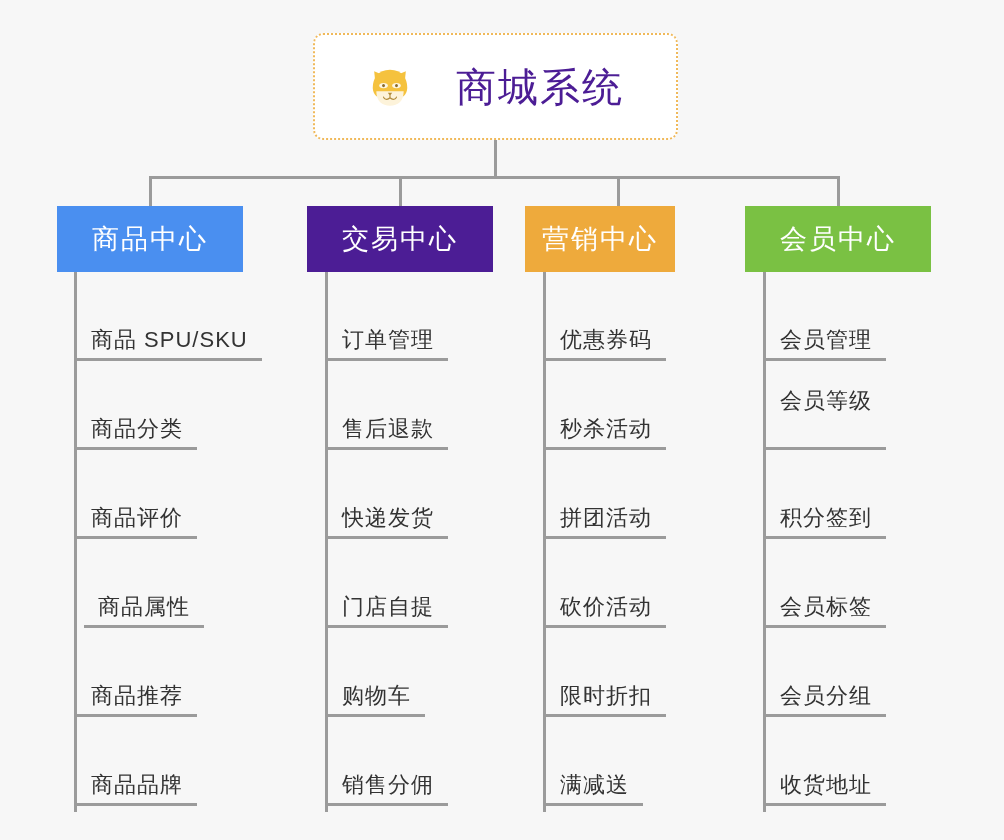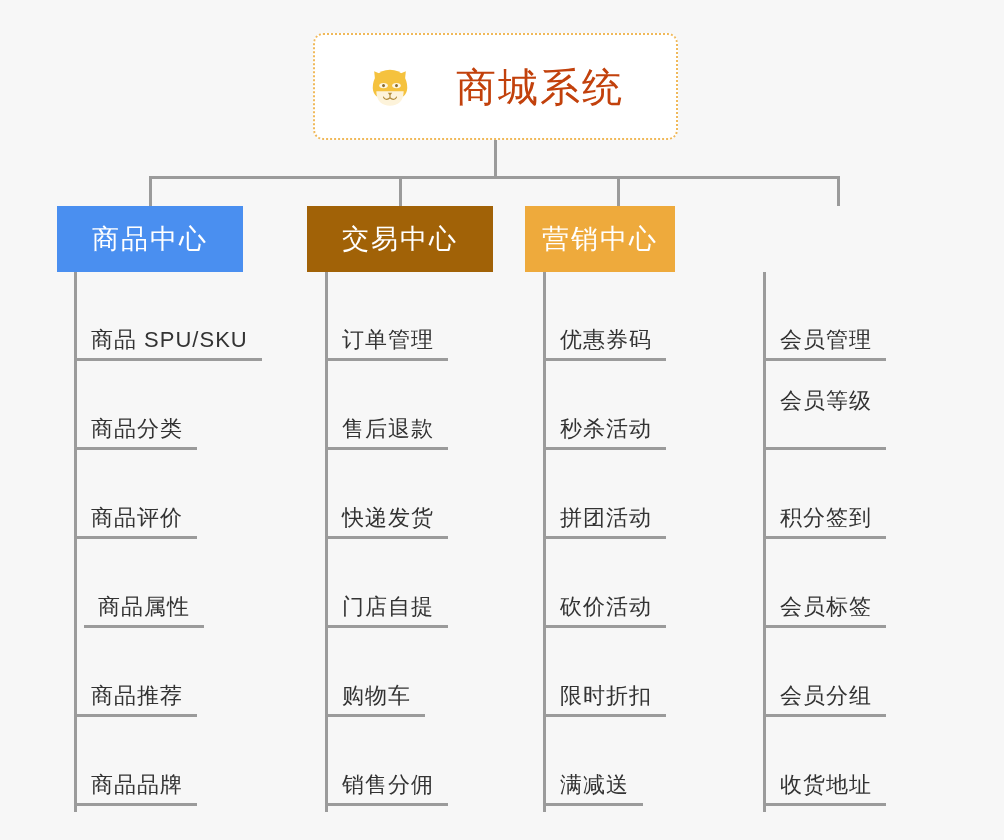--- a/index.html
+++ b/index.html
@@ -47,21 +47,21 @@
     gap: 14px;
   }
   .root-icon {
     width: 46px;
     height: 46px;
     flex: 0 0 auto;
     display: block;
   }
   .root-title {
     font-size: 40px;
-    color: #c2410c;
+    color: #4c1d95;
     letter-spacing: 2px;
     line-height: 1;
     white-space: nowrap;
     margin-left: 29px;
   }
 
   
   .cat-box {
     position: absolute;
     top: 206px;
@@ -145,26 +145,29 @@
       <path d="M29 40 L35 40 L32 44 Z" fill="#b08a3a"></path>
 
       <path d="M32 44 L32 47 M32 47 C28 51 24 49 23 46 M32 47 C36 51 40 49 41 46" stroke="#b08a3a" stroke-width="1.6" fill="none" stroke-linecap="round"></path>
     </svg>
     <span class="root-title">商城系统</span>
   </div>
 
   <div class="cat-box" style="left:57px; width:186px; background:#4a8ff0;">
     <span>商品中心</span>
   </div>
-  <div class="cat-box" style="left:307px; width:186px; background:#a16207;">
+  <div class="cat-box" style="left:307px; width:186px; background:#4c1d95;">
     <span>交易中心</span>
   </div>
   <div class="cat-box" style="left:525px; width:150px; background:#eeaa3c;">
     <span>营销中心</span>
   </div>
+  <div class="cat-box" style="left:745px; width:186px; background:#7ac143;">
+    <span>会员中心</span>
+  </div>
 
   <div class="leaf-col" style="left:74px;">
     <div class="leaf-spine" style="height:540px;"></div>
     <div class="leaf-item" style="top:0px;">
       <span class="leaf-label">商品 SPU/SKU</span>
     </div>
     <div class="leaf-item" style="top:89px;">
       <span class="leaf-label">商品分类</span>
     </div>
     <div class="leaf-item" style="top:178px;">

